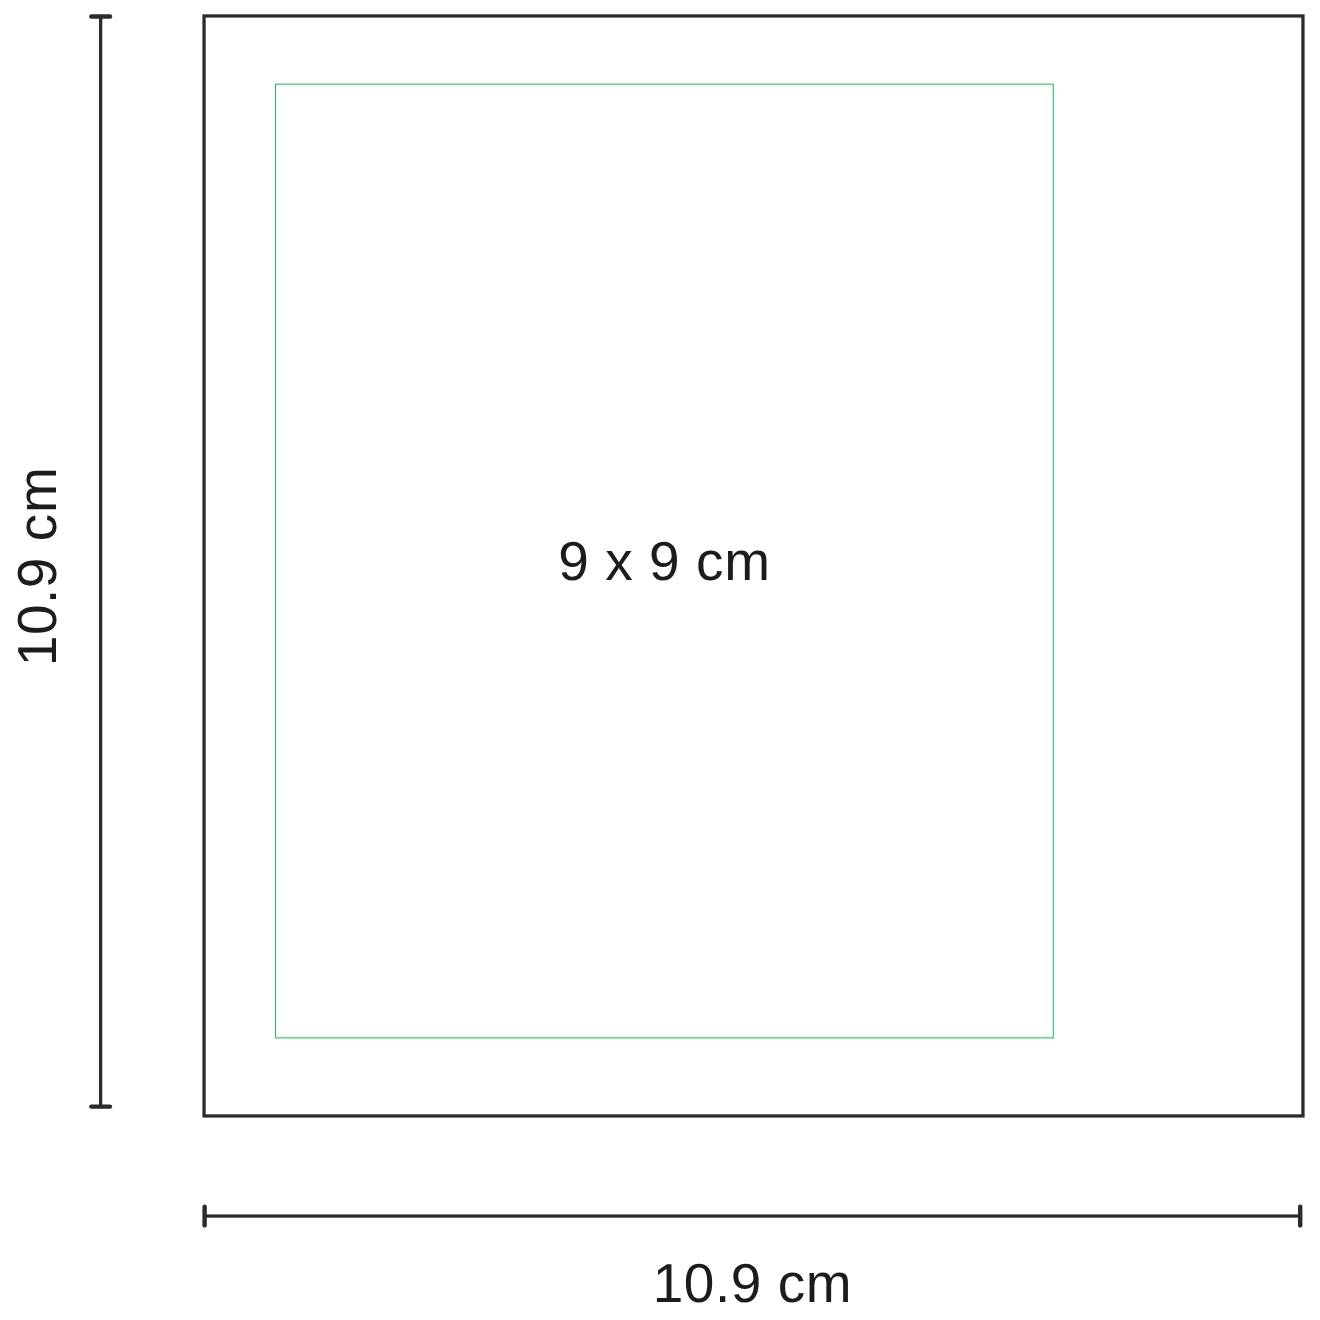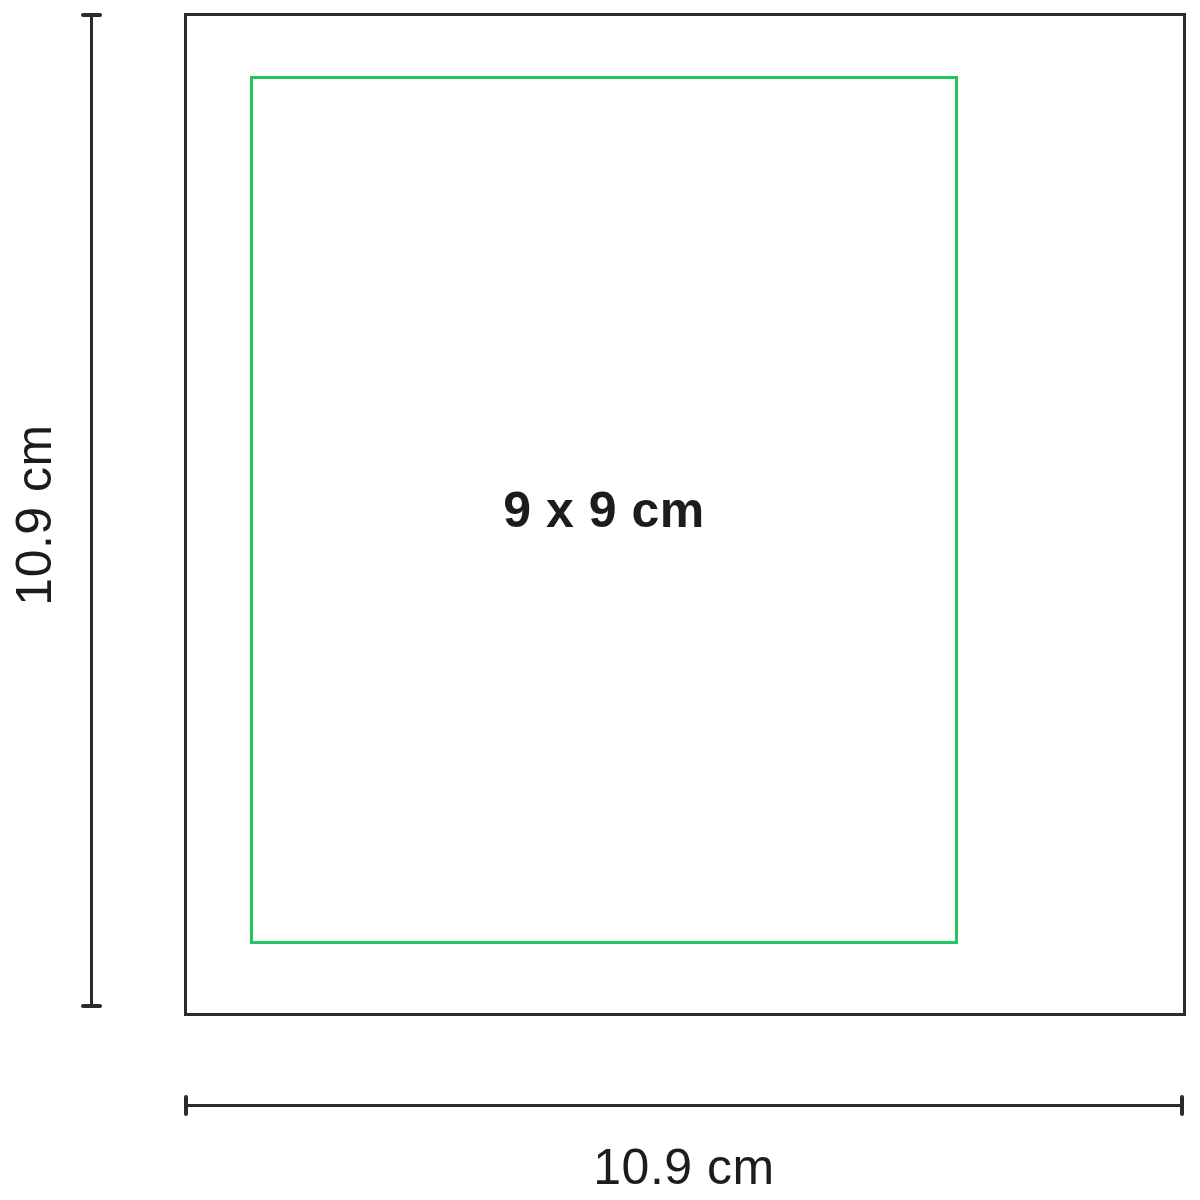--- a/index.html
+++ b/index.html
@@ -29,26 +29,25 @@
   }
 
   
   .print-area {
     position: absolute;
     box-sizing: border-box;
     left: 250px;
     top: 76px;
     width: 708px;
     height: 868px;
-    border: 3px solid #22c55e;
+    border: 1px solid #22c55e;
     background: transparent;
     display: flex;
     align-items: center;
     justify-content: center;
-    font-weight: bold;
   }
 
   .inner-label {
     font-size: 50px;
     color: #1c1c1c;
     letter-spacing: 0.5px;
     white-space: nowrap;
   }
 
   

